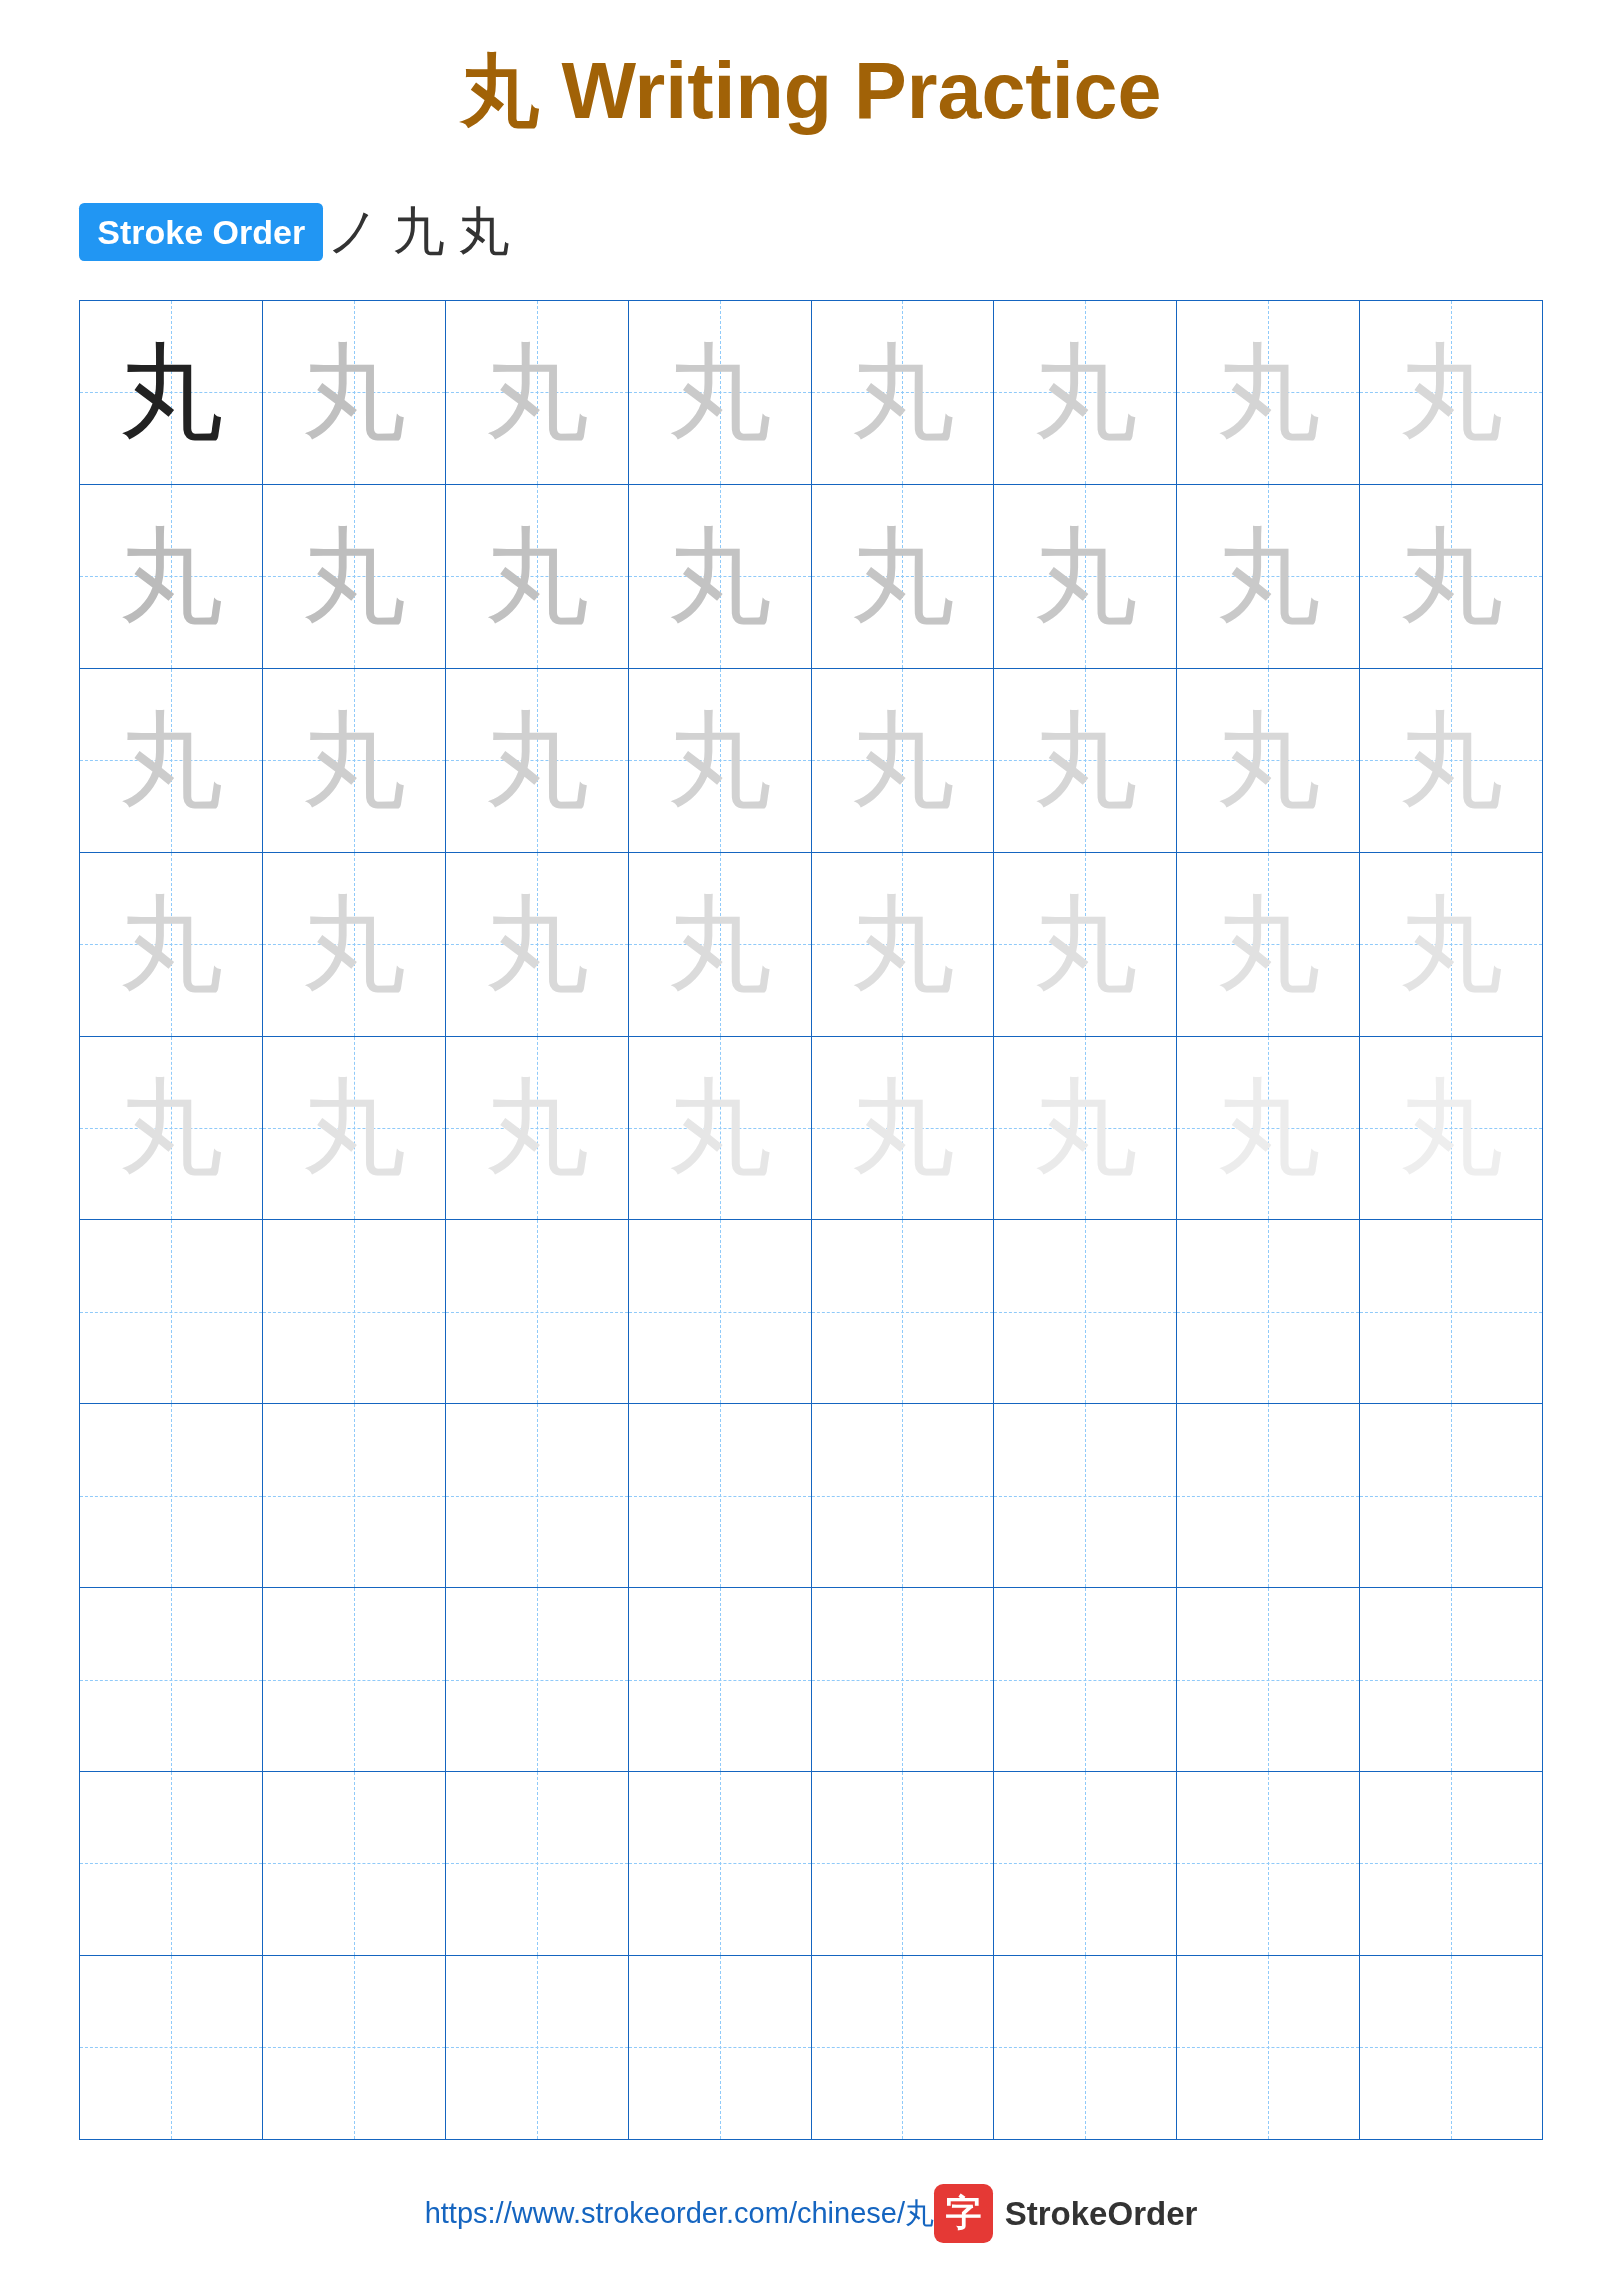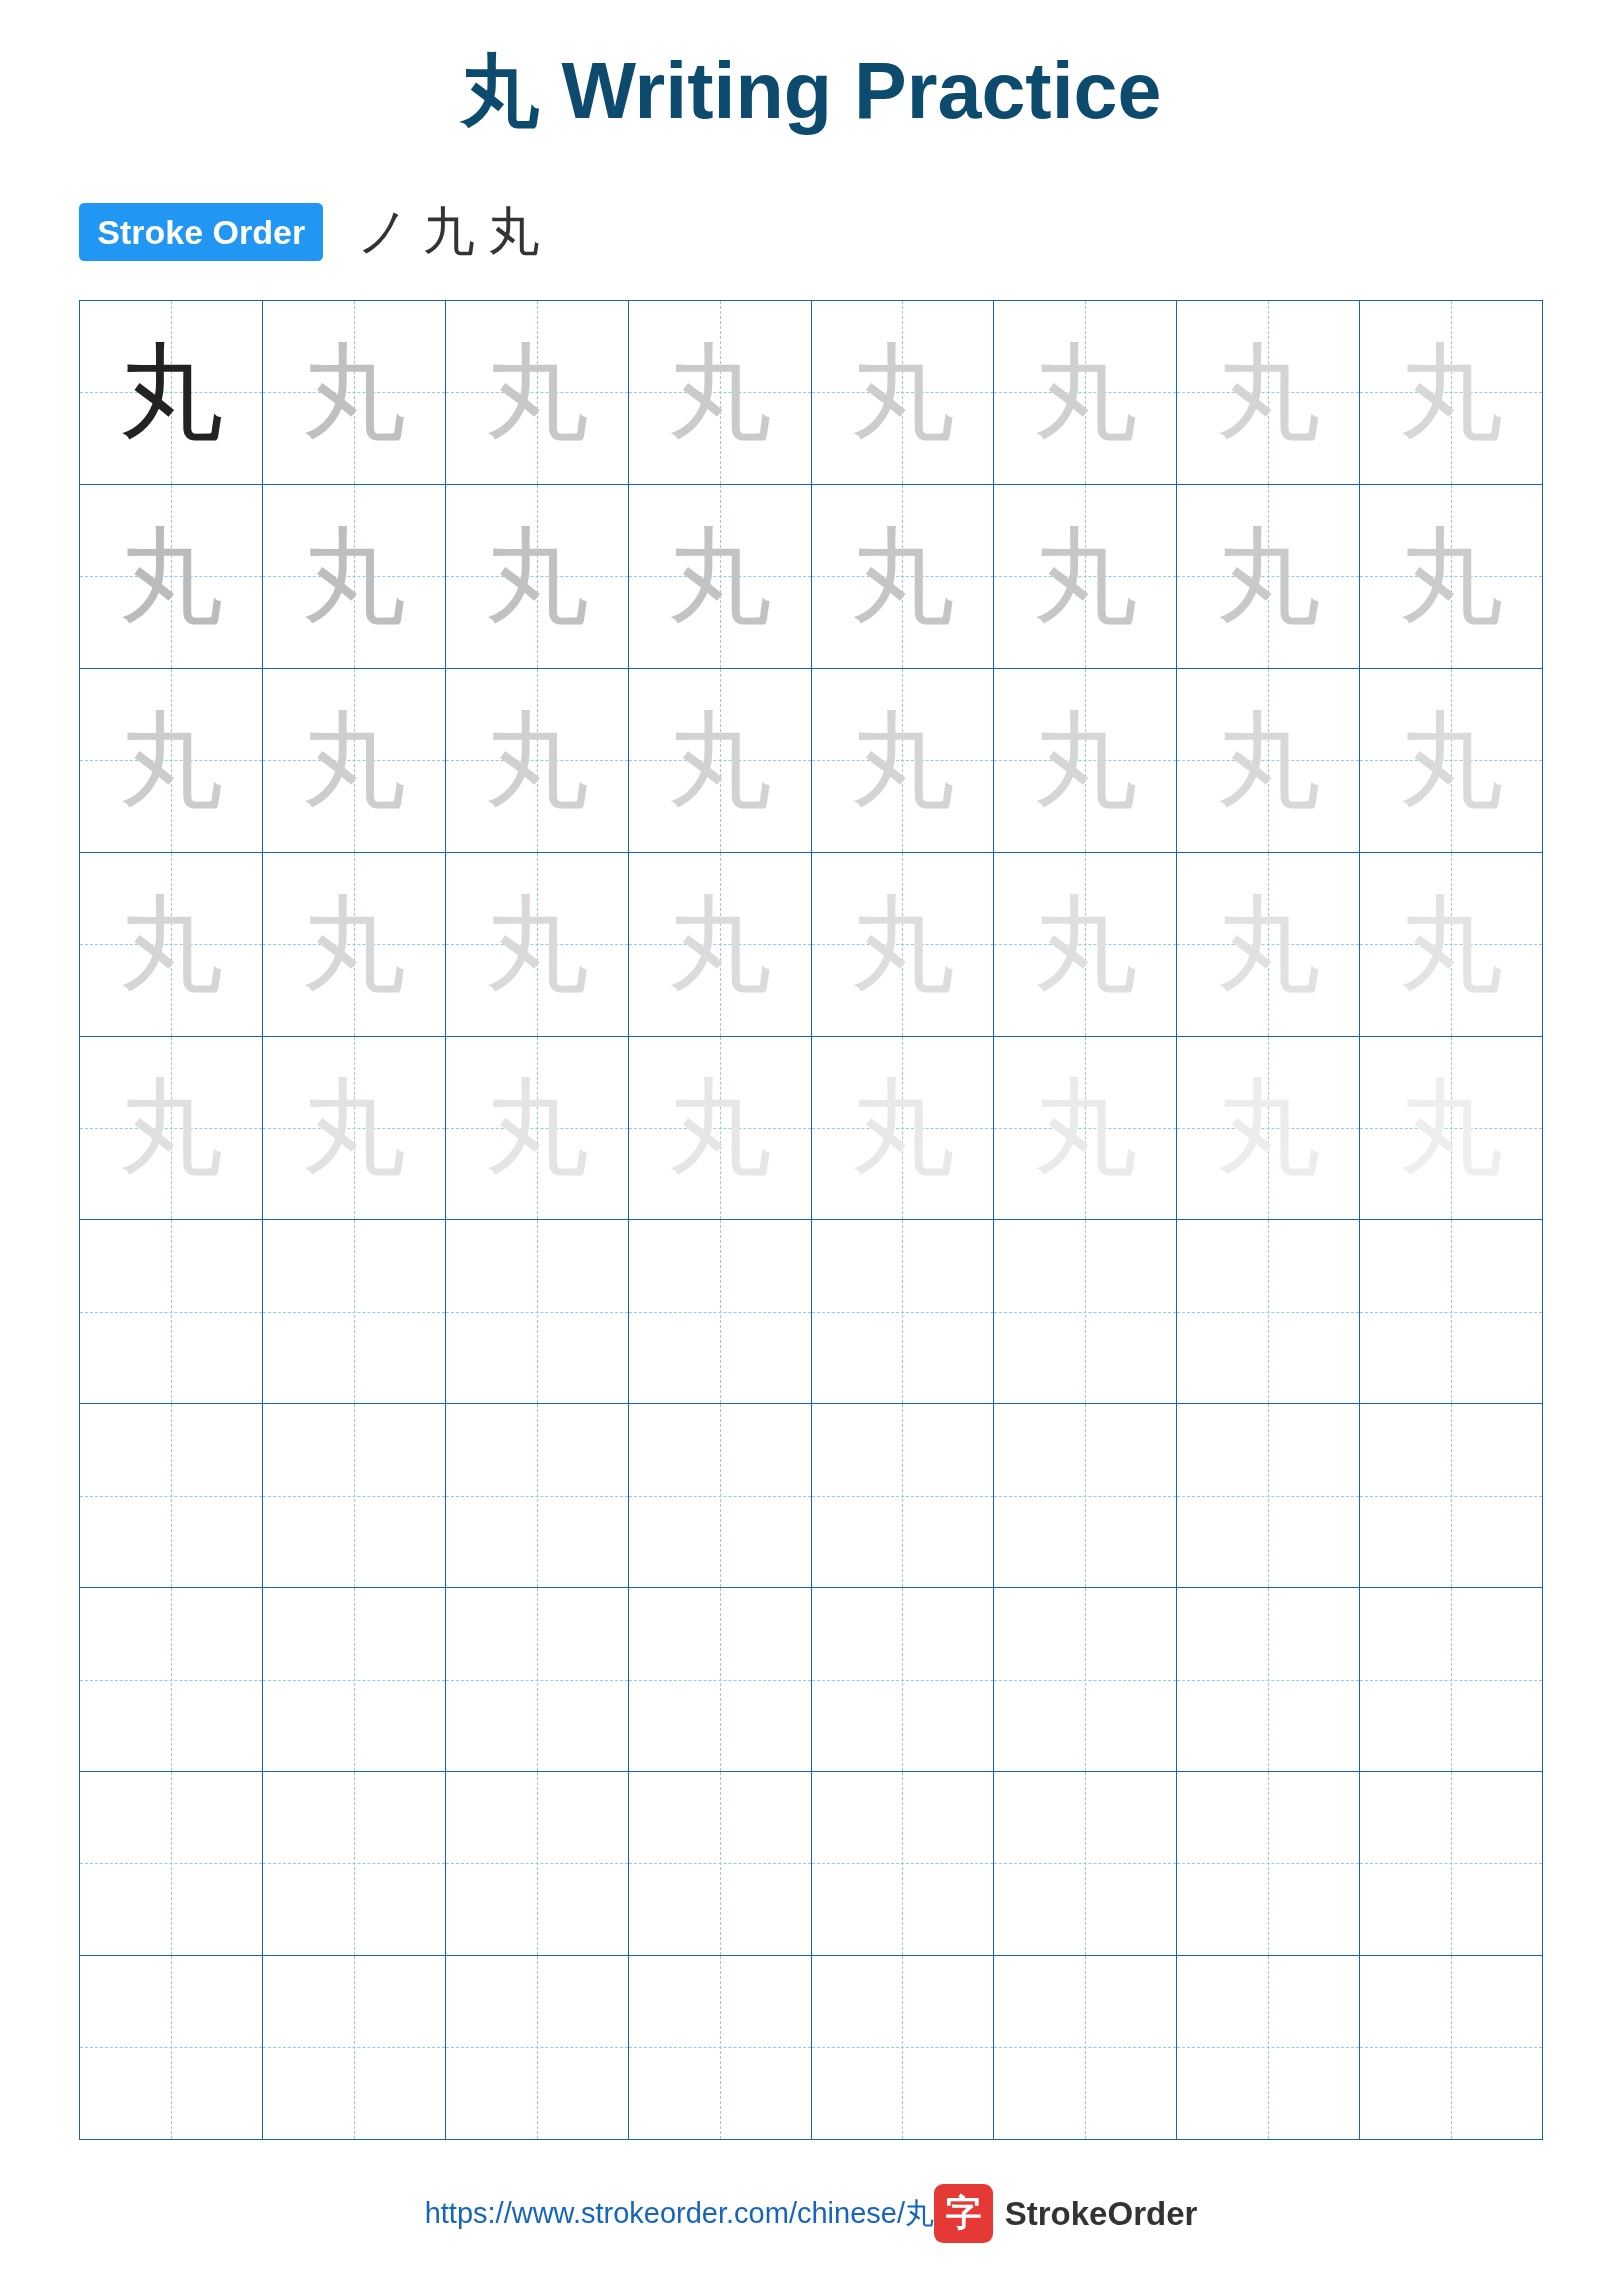--- a/index.html
+++ b/index.html
@@ -9,30 +9,30 @@
       width: 1622px;
       min-height: 2295px;
       position: relative;
       padding: 39px 79px;
     }
 
     .page-title {
       text-align: center;
       font-size: 79px;
       font-weight: bold;
-      color: #0c4a6e;
+      color: #a16207;
       margin-bottom: 52px;
       font-family: sans-serif;
     }
 
     .stroke-order-section {
       display: flex;
       align-items: center;
       margin-bottom: 33px;
-      gap: 33px;
+      gap: 3px;
     }
 
     .stroke-order-badge {
       background: #2196F3;
       color: white;
       padding: 9.2px 18.3px;
       border-radius: 5.2px;
       font-size: 34px;
       font-family: sans-serif;
       font-weight: bold;

